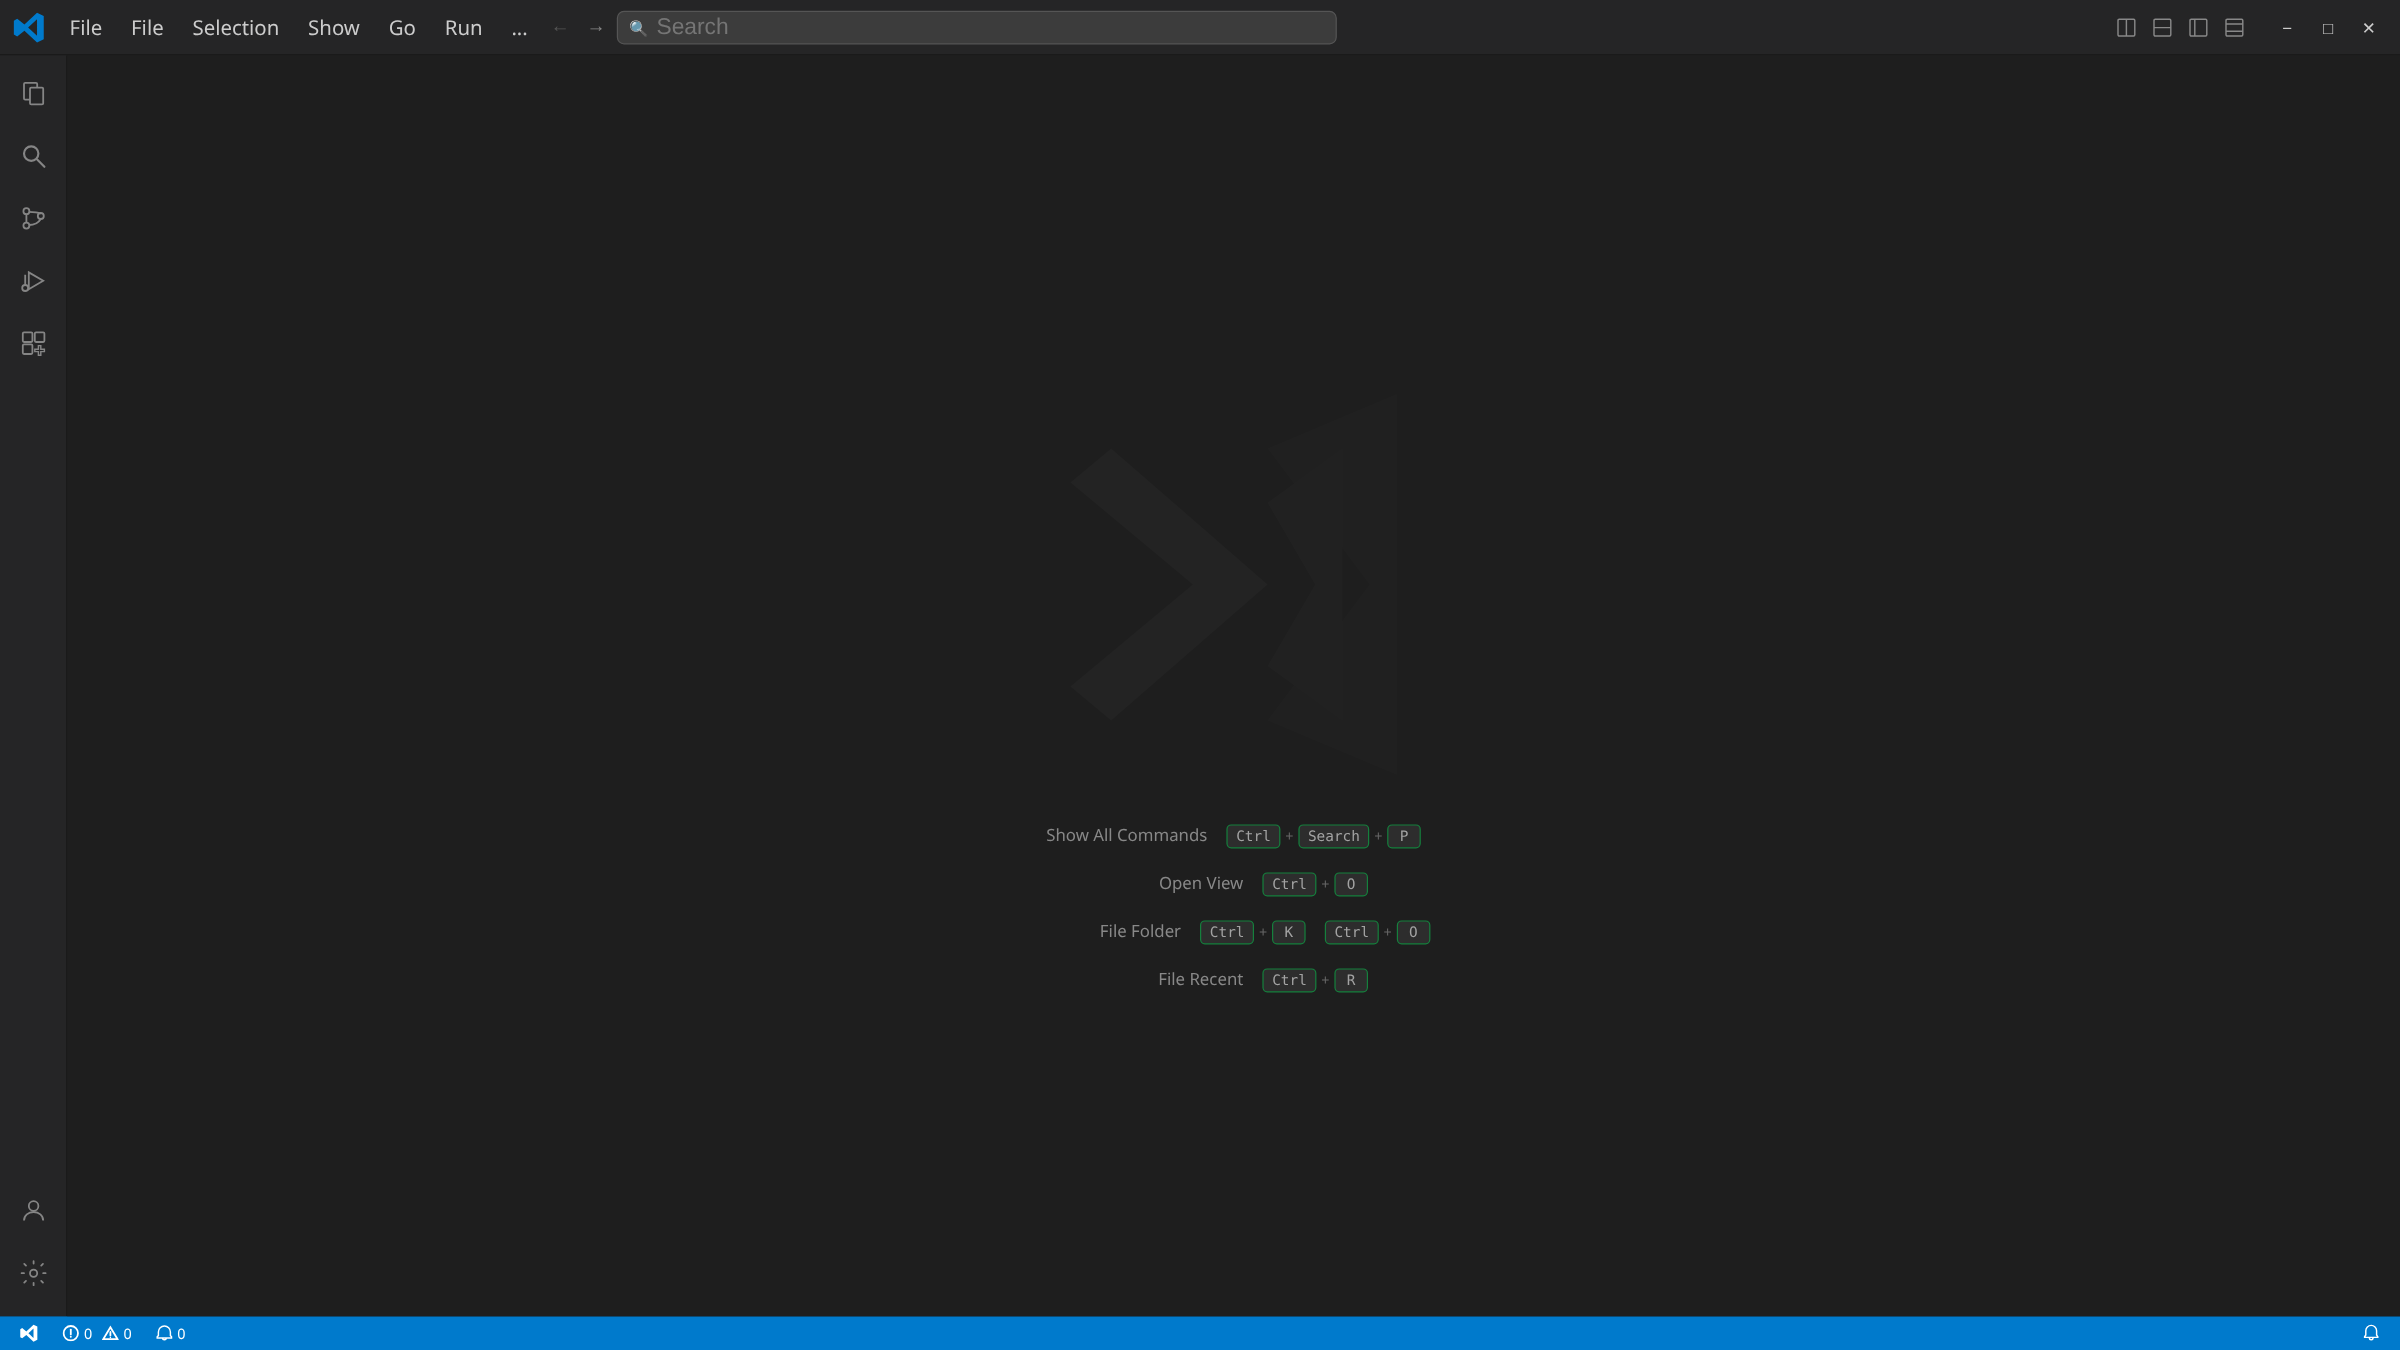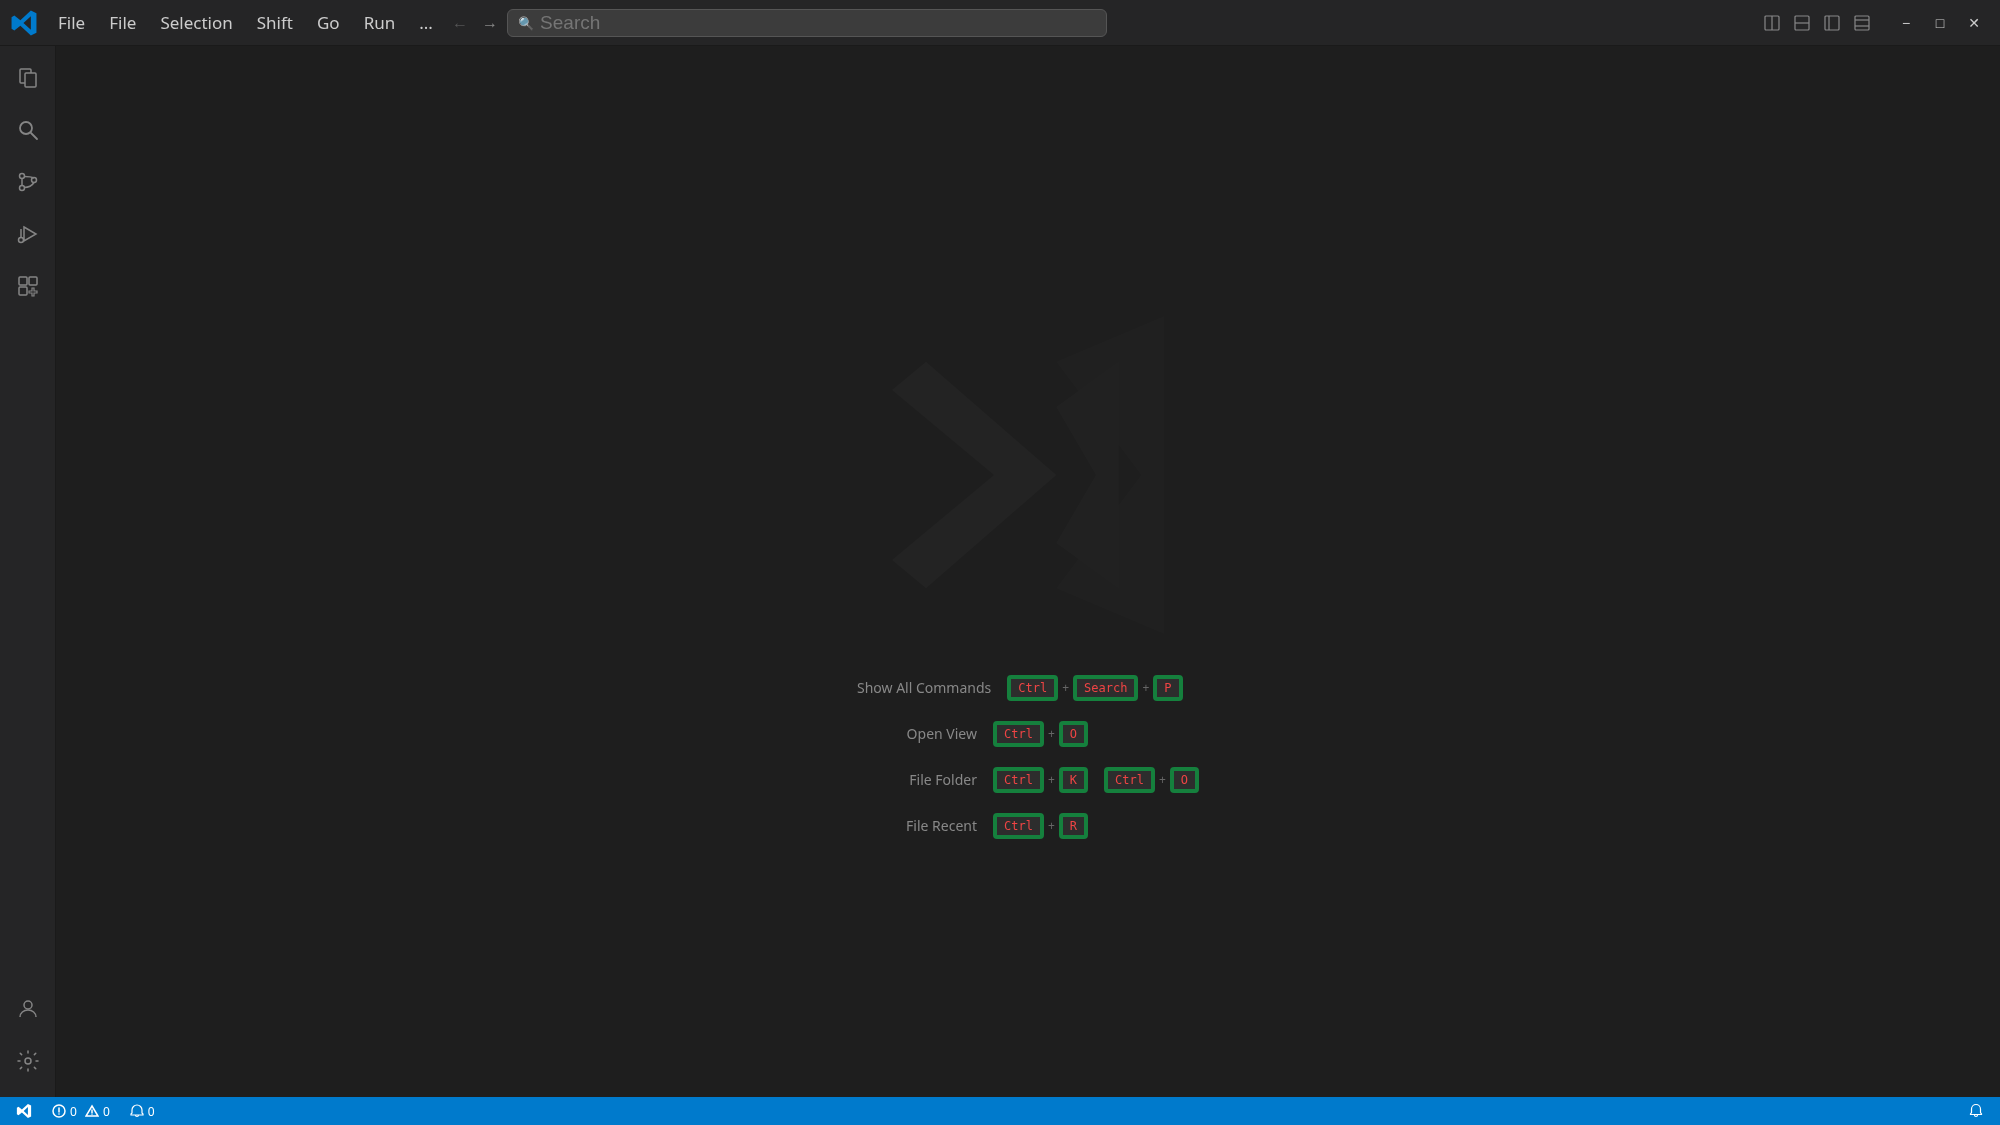--- a/index.html
+++ b/index.html
@@ -176,21 +176,21 @@
       width: 340px;
       height: 340px;
       margin-bottom: 30px;
       opacity: 0.18;
     }
 
     .shortcuts-container {
       display: flex;
       flex-direction: column;
       gap: 20px;
-      align-items: flex-start;
+      align-items: center;
     }
 
     .shortcut-row {
       display: flex;
       align-items: center;
       gap: 16px;
     }
 
     .shortcut-label {
       font-size: 14px;
@@ -200,25 +200,25 @@
     }
 
     .keys-group {
       display: flex;
       align-items: center;
       gap: 4px;
     }
 
     .kbd {
       background: #2d2d2d;
-      border: 4px solid #15803d;
+      border: 1px solid #15803d;
       border-radius: 4px;
       padding: 2px 7px;
       font-size: 12px;
-      color: #ef4444;
+      color: #a3a3a3;
       font-family: 'Consolas', monospace;
       min-width: 28px;
       text-align: center;
     }
 
     .plus-sep {
       color: #666;
       font-size: 12px;
     }
 
@@ -263,21 +263,21 @@
 
   <div id="vscode-icon">
     <svg viewBox="0 0 100 100" xmlns="http://www.w3.org/2000/svg">
       <path d="M74.5 5.5L37 40.5 15.5 23.5 5.5 29.5v41l10 6 21.5-17L74.5 94.5l20-10v-69l-20-10zm0 20v49L48 50z" fill="#007acc"></path>
     </svg>
   </div>
 
   <div class="menu-item">File</div>
   <div class="menu-item">File</div>
   <div class="menu-item">Selection</div>
-  <div class="menu-item">Shift</div>
+  <div class="menu-item">Show</div>
   <div class="menu-item">Go</div>
   <div class="menu-item">Run</div>
   <div class="menu-item">...</div>
 
   <button class="nav-btn disabled">←</button>
   <button class="nav-btn">→</button>
 
   <div id="search-bar">
     <span style="color:#888; font-size:13px;">🔍</span>
     <input type="text" placeholder="Search" style="">

